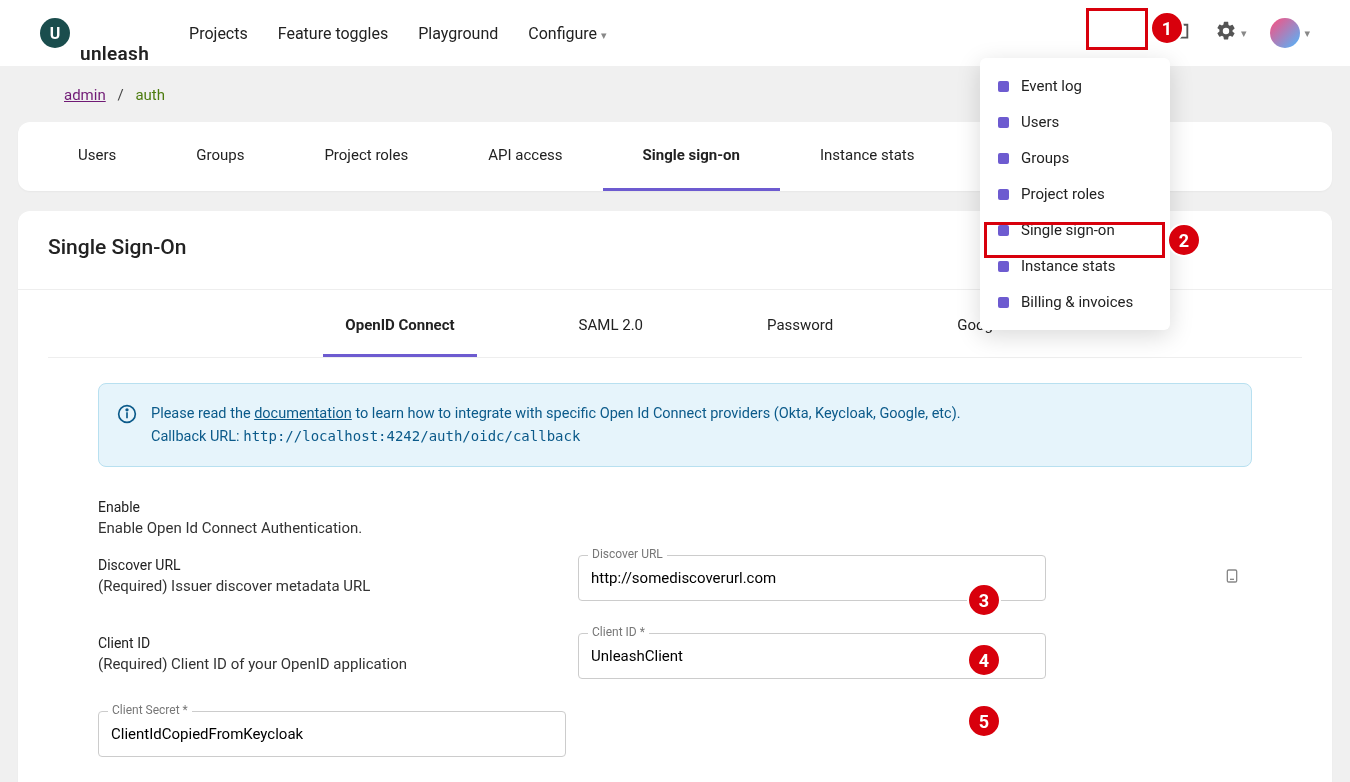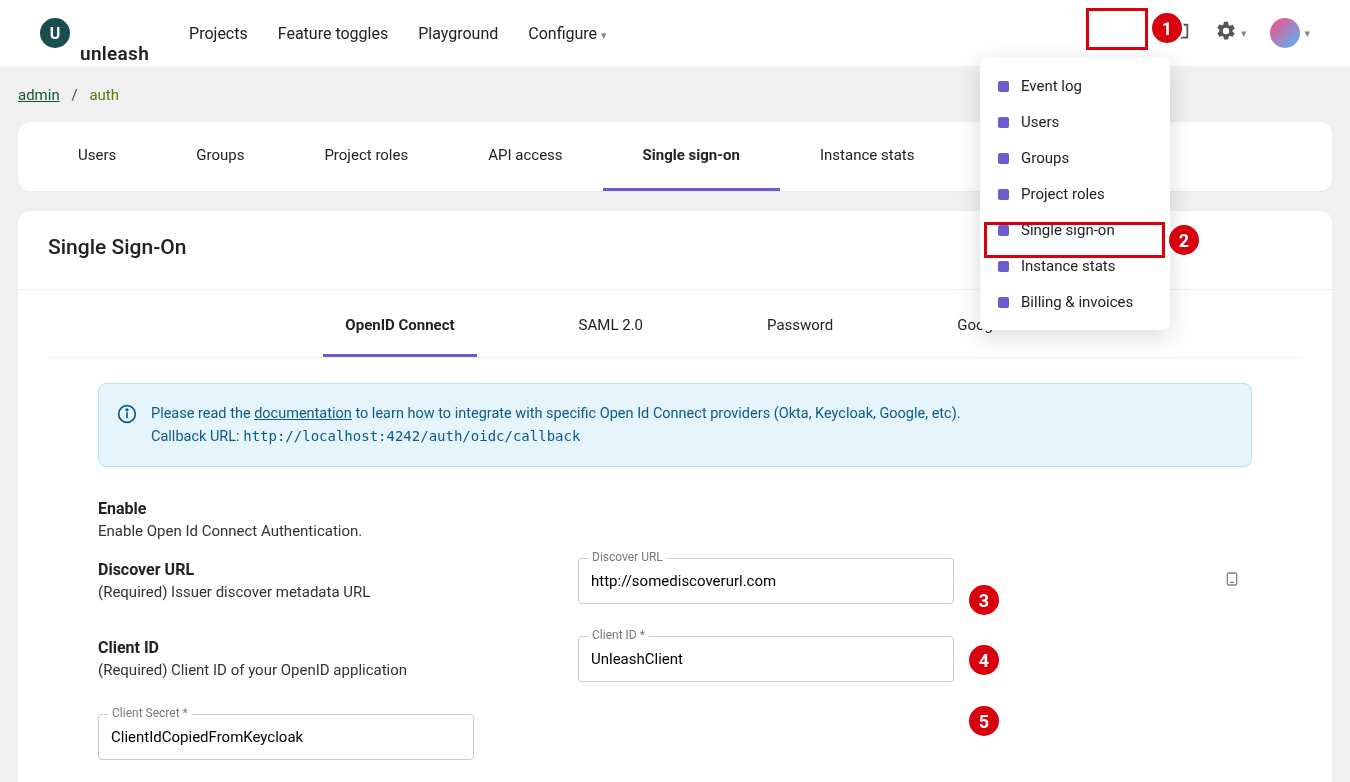--- a/index.html
+++ b/index.html
@@ -44,21 +44,21 @@
       background: linear-gradient(135deg, #ff4d7d 0%, #4db8ff 100%);
       display: inline-block;
     }
     .avatar-wrap { display: flex; align-items: center; gap: 4px; }
 
     
     .breadcrumb {
       padding: 20px 18px 18px;
       font-size: 15px;
     }
-    .breadcrumb a { color: #14532d; text-decoration: underline; }
+    .breadcrumb a { color: #701a75; text-decoration: underline; margin-left: 46px; }
     .breadcrumb .sep { margin: 0 8px; color: #444; }
     .breadcrumb .current { color: #4d7c0f; }
 
     
     .card {
       background: #fff;
       border-radius: 12px;
       margin: 0 18px 20px;
       box-shadow: 0 1px 2px rgba(0,0,0,0.04);
     }
@@ -121,21 +121,21 @@
     .info-banner code { font-family: ui-monospace, monospace; font-size: 14px; }
 
     .form-area { padding: 10px 80px 40px; }
     .form-row {
       display: flex;
       margin-bottom: 18px;
       align-items: flex-start;
     }
     .form-row .label-col { width: 480px; padding-top: 2px; }
     .form-row .field-col { flex: 1; position: relative; }
-    .label-title { font-weight: 700; font-size: 16px; margin-bottom: 4px; }
+    .label-title { font-weight: 400; font-size: 14px; margin-bottom: 4px; }
     .label-desc  { font-size: 15px; color: #333; }
 
     .toggle-wrap { display: flex; align-items: center; gap: 10px; }
     .toggle {
       width: 38px; height: 18px; border-radius: 9px;
       background: #b5aef0; position: relative; cursor: pointer;
     }
     .toggle .knob {
       width: 22px; height: 22px; border-radius: 50%;
       background: #6d5bd0; position: absolute;
@@ -144,21 +144,21 @@
     }
     .toggle-text { font-size: 15px; }
 
     .field-group { position: relative; margin-bottom: 14px; }
     .field-label {
       position: absolute; top: -8px; left: 10px;
       background: #fff; padding: 0 4px;
       font-size: 12px; color: #777;
     }
     .text-input {
-      width: 376px;
+      width: 468px;
       padding: 13px 12px;
       border: 1px solid #ccc;
       border-radius: 4px;
       font-size: 15px;
       font-family: inherit;
     }
     .key-icon {
       position: absolute;
       right: 12px; top: 50%;
       transform: translateY(-50%);

